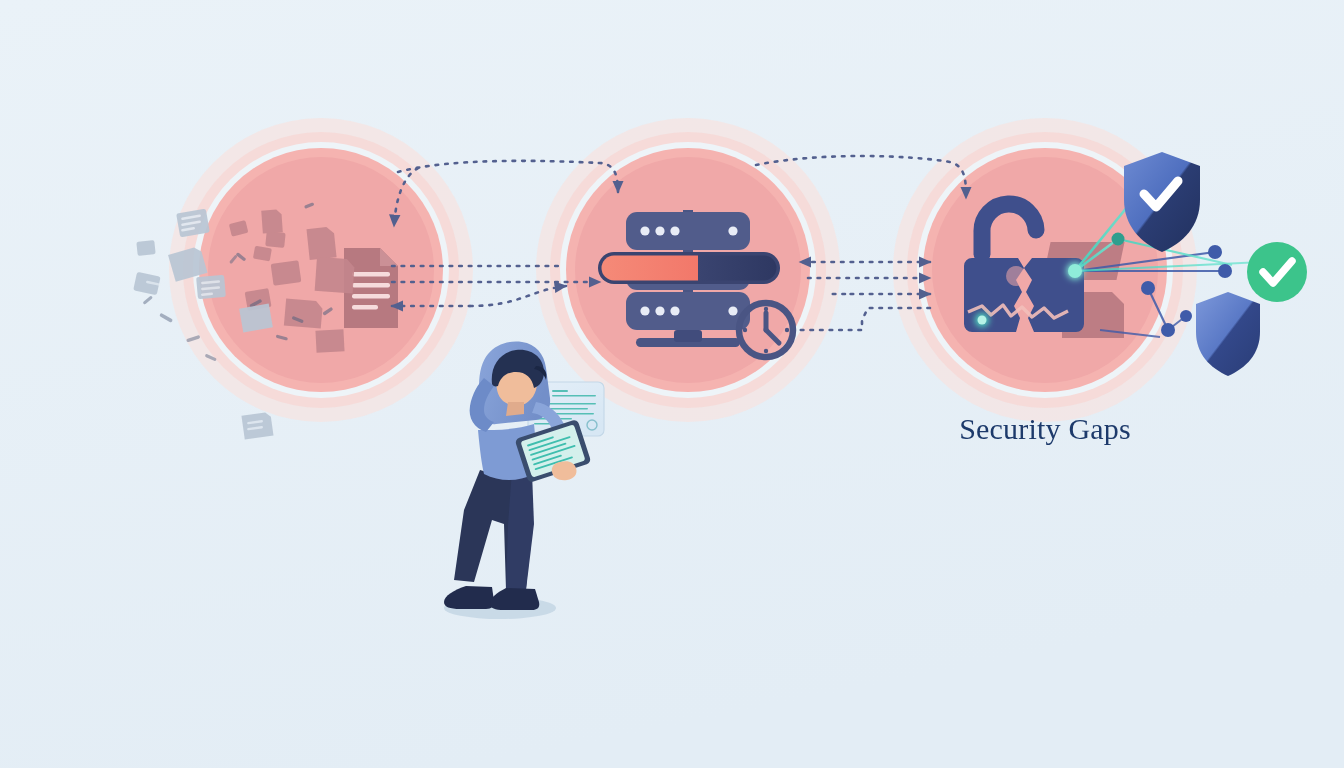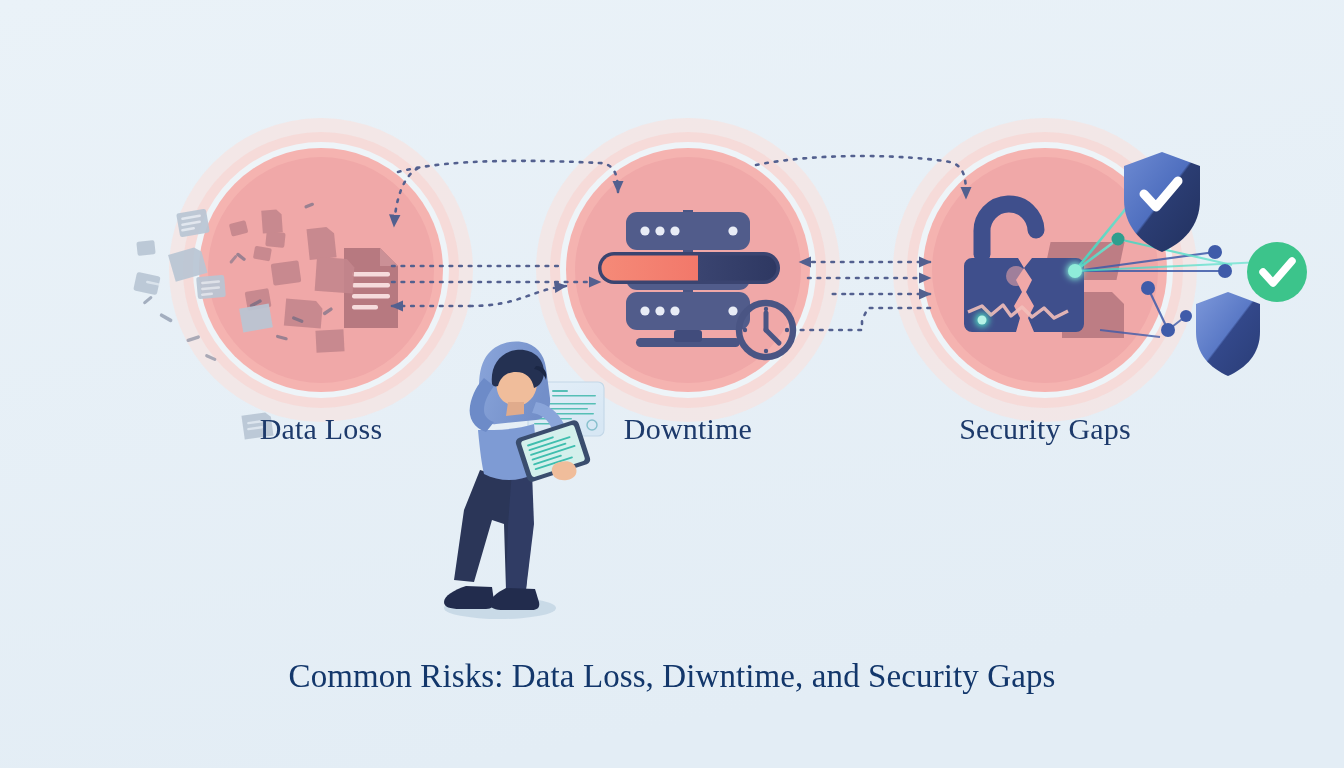--- a/index.html
+++ b/index.html
@@ -376,19 +376,16 @@
           <rect x="530" y="452" width="46" height="1.8" rx="0.9"></rect>
           <rect x="530" y="457" width="30" height="1.8" rx="0.9"></rect>
           <rect x="530" y="462" width="40" height="1.8" rx="0.9"></rect>
         </g>
 
         <path d="M560 462 c 8 -2 14 0 16 6 c 2 6 -2 11 -9 12 c -8 1 -14 -2 -15 -8 c -1 -5 2 -9 8 -10 z" fill="#f0bd9b"></path>
       </g>
     </g>
   </svg>
 
-  <div class="lbl" id="lbl-1">Data Loss</div>
-  <div class="lbl" id="lbl-2">Downtime</div>
   <div class="lbl" id="lbl-3">Security Gaps</div>
 
-  <div id="caption">Common Risks: Data Loss, Diwntime, and Security Gaps</div>
 
 </div>
 
 </body></html>

